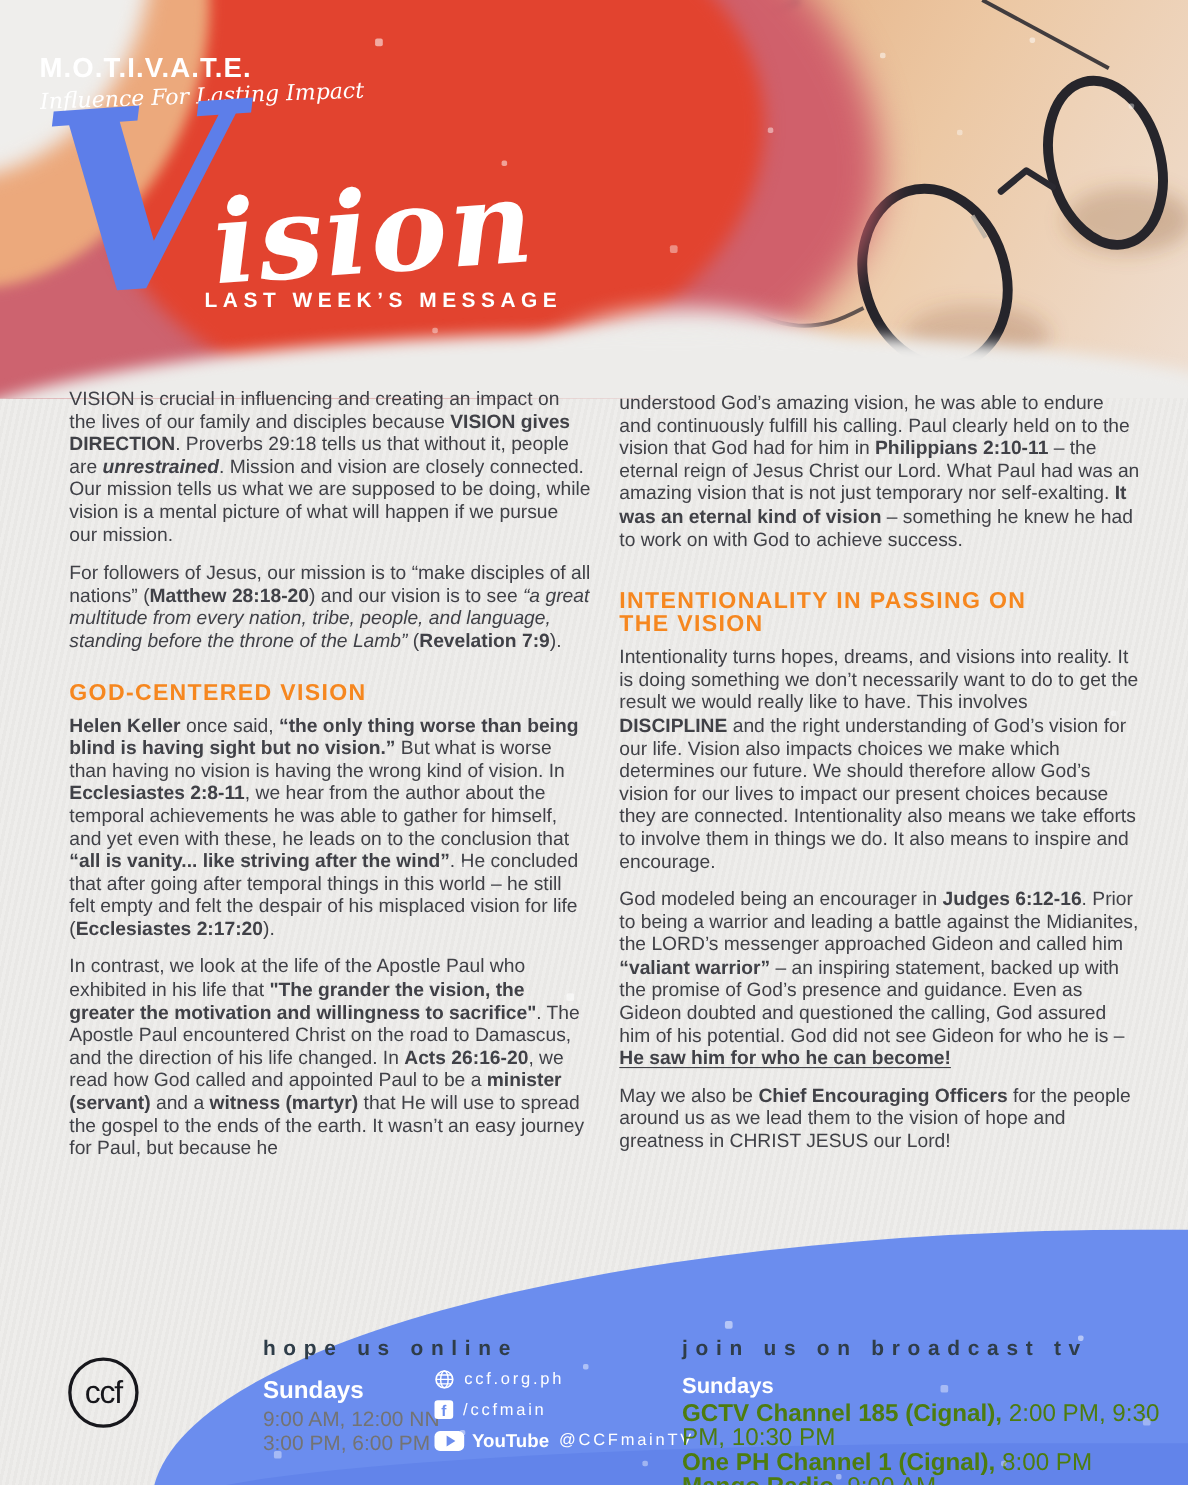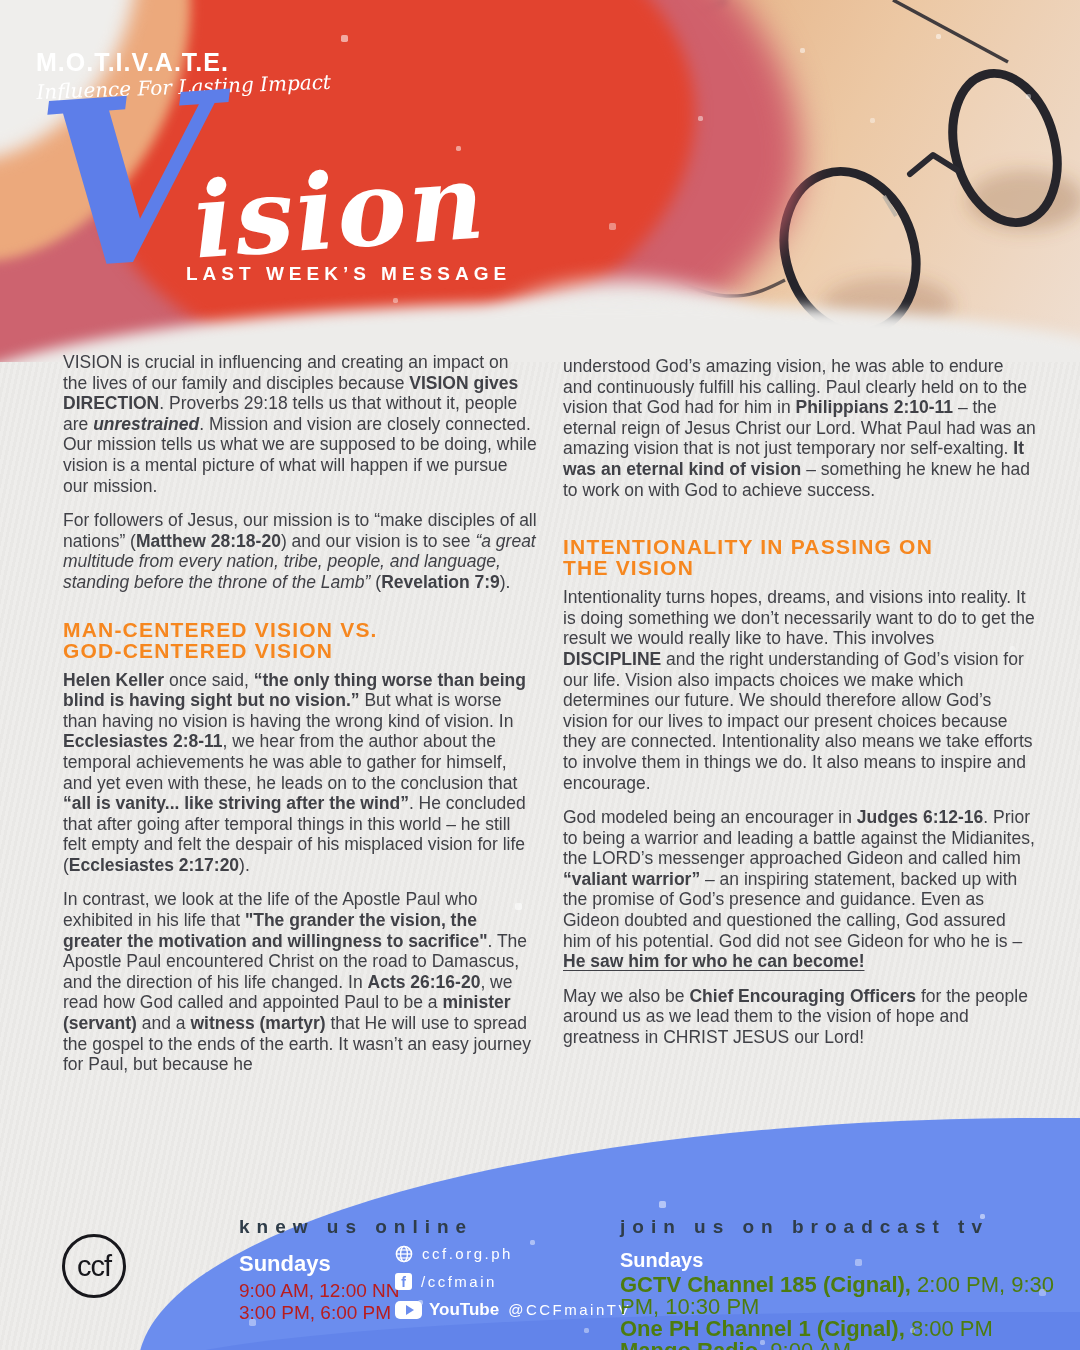--- a/index.html
+++ b/index.html
@@ -52,21 +52,21 @@
   .footer-blob{position:absolute;left:138px;top:1118px;width:2100px;height:700px;
         background:#6b8dee;border-top-left-radius:900px 250px;}
   .footer-band{position:absolute;left:150px;top:1312px;width:2000px;height:100px;
         background:#6284ea;border-top-left-radius:800px 60px;}
   .ccf-logo{position:absolute;left:62px;top:1234px;width:58px;height:58px;border:3.5px solid #17171c;
         border-radius:50%;display:flex;align-items:center;justify-content:center;
         font-size:29px;font-weight:400;letter-spacing:-1px;color:#17171c;}
   .f-head{font-size:19px;font-weight:700;letter-spacing:7px;color:#2f3d49;}
   .online{position:absolute;left:239px;top:1216px;}
   .online-day,.bc-day{color:#fff;font-weight:700;font-size:22px;margin-top:13px;}
-  .online-times{color:#b91c1c;font-size:19px;line-height:22px;margin-top:3px;}
+  .online-times{color:#737373;font-size:19px;line-height:22px;margin-top:3px;}
   .channels{position:absolute;left:395px;top:1243px;color:#fff;}
   .ch-row{display:flex;align-items:center;gap:9px;height:21px;margin-bottom:7px;text-align:right;}
   .ch-label{font-size:15px;letter-spacing:2.5px;font-weight:500;}
   .globe{width:18px;height:18px;display:block;}
   .fb{width:17px;height:17px;background:#fff;border-radius:3px;display:flex;align-items:flex-end;
         justify-content:center;font-weight:700;font-size:14px;color:#6b8dee;line-height:15px;}
   .yt{width:27px;height:18px;background:#fff;border-radius:5px;display:flex;align-items:center;
         justify-content:center;}
   .yt::after{content:"";border-left:8px solid #6b8dee;border-top:5px solid transparent;
         border-bottom:5px solid transparent;margin-left:2px;}
@@ -137,21 +137,20 @@
       <span class="vision-v">V</span>
       <span class="vision-rest">ision</span>
     </div>
     <div class="subtitle">LAST WEEK’S MESSAGE</div>
   </div>
 
   <div class="col col-left">
     <p><span>VISION is crucial in influencing and creating an impact on the lives of our family and disciples because </span><span class="b">VISION gives DIRECTION</span><span>. Proverbs 29:18 tells us that without it, people are </span><span class="b i">unrestrained</span><span>. Mission and vision are closely connected. Our mission tells us what we are supposed to be doing, while vision is a mental picture of what will happen if we pursue our mission.</span></p>
     <p><span>For followers of Jesus, our mission is to “make disciples of all nations” (</span><span class="b">Matthew 28:18-20</span><span>) and our vision is to see </span><span class="i">“a great multitude from every nation, tribe, people, and language, standing before the throne of the Lamb”</span><span> (</span><span class="b">Revelation 7:9</span><span>).</span></p>
     <div class="sec-h">
-      <div>MAN-CENTERED VISION VS.</div>
       <div>GOD-CENTERED VISION</div>
     </div>
     <p><span class="b">Helen Keller</span><span> once said, </span><span class="b">“the only thing worse than being blind is having sight but no vision.”</span><span> But what is worse than having no vision is having the wrong kind of vision. In </span><span class="b">Ecclesiastes 2:8-11</span><span>, we hear from the author about the temporal achievements he was able to gather for himself, and yet even with these, he leads on to the conclusion that </span><span class="b">“all is vanity... like striving after the wind”</span><span>. He concluded that after going after temporal things in this world – he still felt empty and felt the despair of his misplaced vision for life (</span><span class="b">Ecclesiastes 2:17:20</span><span>).</span></p>
     <p><span>In contrast, we look at the life of the Apostle Paul who exhibited in his life that </span><span class="b">"The grander the vision, the greater the motivation and willingness to sacrifice"</span><span>. The Apostle Paul encountered Christ on the road to Damascus, and the direction of his life changed. In </span><span class="b">Acts 26:16-20</span><span>, we read how God called and appointed Paul to be a </span><span class="b">minister (servant)</span><span> and a </span><span class="b">witness (martyr)</span><span> that He will use to spread the gospel to the ends of the earth. It wasn’t an easy journey for Paul, but because he</span></p>
   </div>
 
   <div class="col col-right">
     <p><span>understood God’s amazing vision, he was able to endure and continuously fulfill his calling. Paul clearly held on to the vision that God had for him in </span><span class="b">Philippians 2:10-11</span><span> – the eternal reign of Jesus Christ our Lord. What Paul had was an amazing vision that is not just temporary nor self-exalting. </span><span class="b">It was an eternal kind of vision</span><span> – something he knew he had to work on with God to achieve success.</span></p>
     <div class="sec-h" style="margin-top:36px;">
       <div>INTENTIONALITY IN PASSING ON</div>
@@ -161,21 +160,21 @@
     <p><span>God modeled being an encourager in </span><span class="b">Judges 6:12-16</span><span>. Prior to being a warrior and leading a battle against the Midianites, the LORD’s messenger approached Gideon and called him </span><span class="b">“valiant warrior”</span><span> – an inspiring statement, backed up with the promise of God’s presence and guidance. Even as Gideon doubted and questioned the calling, God assured him of his potential. God did not see Gideon for who he is – </span><span class="b u">He saw him for who he can become!</span></p>
     <p><span>May we also be </span><span class="b">Chief Encouraging Officers</span><span> for the people around us as we lead them to the vision of hope and greatness in CHRIST JESUS our Lord!</span></p>
   </div>
 
   <div class="footer-blob"></div>
   <div class="footer-band"></div>
 
   <div class="ccf-logo">ccf</div>
 
   <div class="online">
-    <div class="f-head">knew us online</div>
+    <div class="f-head">hope us online</div>
     <div class="online-day">Sundays</div>
     <div class="online-times">
       <div>9:00 AM, 12:00 NN</div>
       <div>3:00 PM, 6:00 PM</div>
     </div>
   </div>
 
   <div class="channels">
     <div class="ch-row">
       <svg class="globe" viewBox="0 0 18 18">

